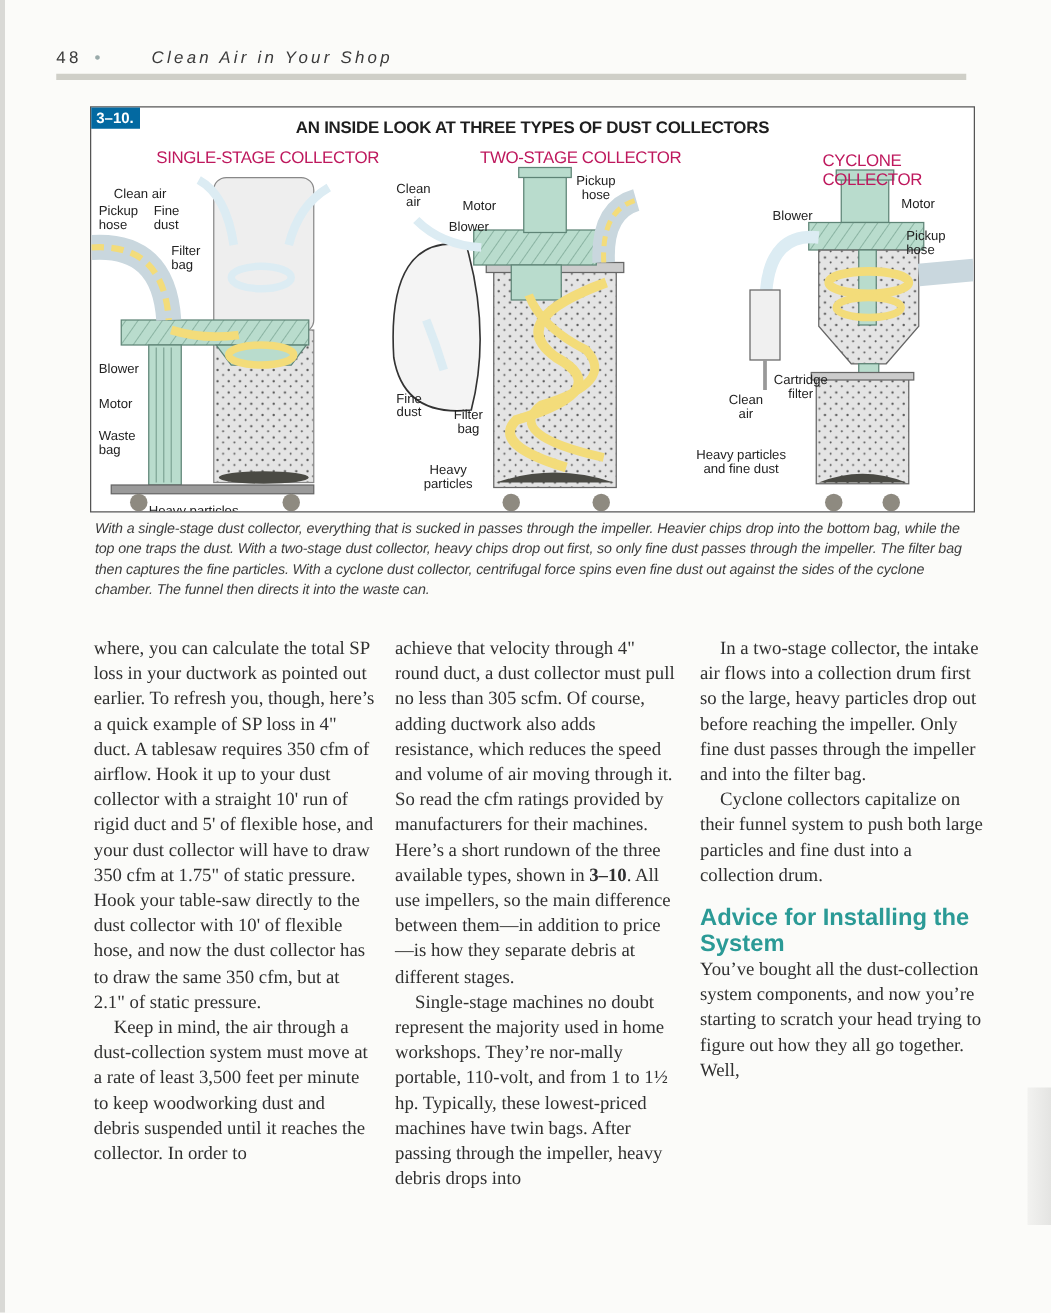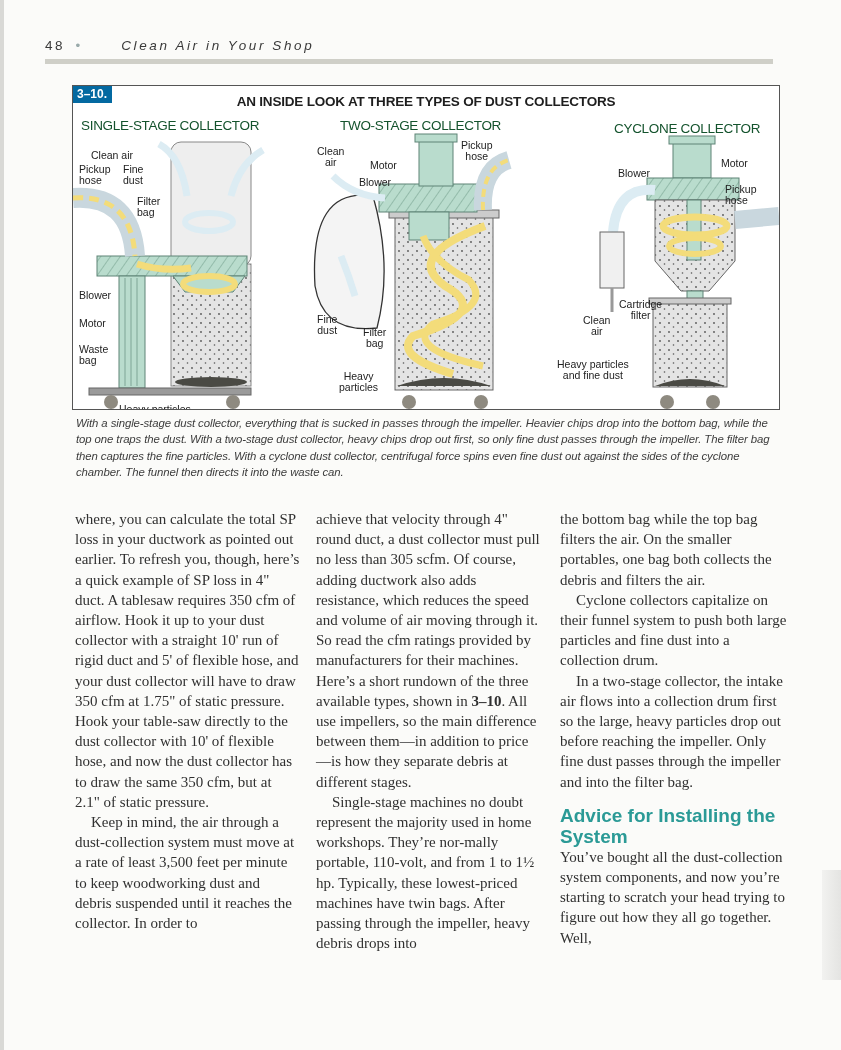--- a/index.html
+++ b/index.html
@@ -28,22 +28,23 @@
     position: absolute; left: -1px; top: -1px; padding: 2px 5px;
     background: #0369a1; color: #fff;
     font-family: "Liberation Sans", sans-serif; font-weight: bold; font-size: 12px;
   }
   .fig-title {
     position: absolute; left: 0; right: 0; top: 8px; text-align: center;
     font-family: "Liberation Sans", sans-serif; font-weight: bold; font-size: 13.5px;
     color: #1e1e1e; letter-spacing: -0.2px;
   }
   .panel-title {
-    position: absolute; font-family: "Liberation Sans", sans-serif; font-size: 13.5px; color: #14532d;
+    position: absolute; font-family: "Liberation Sans", sans-serif; font-size: 13.5px; color: #be185d;
     letter-spacing: -0.3px;
+    margin-left: 44px;
   }
   .diagram { position: absolute; top: 0; left: 0; }
   .lbl {
     position: absolute; font-family: "Liberation Sans", sans-serif; font-size: 10.5px;
     color: #222; line-height: 11px; text-align: left;
   }
   .lbl.c { text-align: center; }
 
   .caption {
     position: absolute; left: 76px; top: 415px; width: 706px;
@@ -215,20 +216,19 @@
   <p>where, you can calculate the total SP loss in your ductwork as pointed out earlier. To refresh you, though, here’s a quick example of SP loss in 4" duct. A tablesaw requires 350 cfm of airflow. Hook it up to your dust collector with a straight 10' run of rigid duct and 5' of flexible hose, and your dust collector will have to draw 350 cfm at 1.75" of static pressure. Hook your table-saw directly to the dust collector with 10' of flexible hose, and now the dust collector has to draw the same 350 cfm, but at 2.1" of static pressure.</p>
   <p class="indent">Keep in mind, the air through a dust-collection system must move at a rate of least 3,500 feet per minute to keep woodworking dust and debris suspended until it reaches the collector. In order to</p>
 </div>
 
 <div class="col col2">
   <p><span>achieve that velocity through 4" round duct, a dust collector must pull no less than 305 scfm. Of course, adding ductwork also adds resistance, which reduces the speed and volume of air moving through it. So read the cfm ratings provided by manufacturers for their machines. Here’s a short rundown of the three available types, shown in </span><span class="bold">3–10</span><span>. All use impellers, so the main difference between them—in addition to price—is how they separate debris at different stages.</span></p>
   <p class="indent">Single-stage machines no doubt represent the majority used in home workshops. They’re nor-mally portable, 110-volt, and from 1 to 1½ hp. Typically, these lowest-priced machines have twin bags. After passing through the impeller, heavy debris drops into</p>
 </div>
 
 <div class="col col3">
-  <p>the bottom bag while the top bag filters the air. On the smaller portables, one bag both collects the debris and filters the air.</p>
+  <p class="indent">In a two-stage collector, the intake air flows into a collection drum first so the large, heavy particles drop out before reaching the impeller. Only fine dust passes through the impeller and into the filter bag.</p>
   <p class="indent">Cyclone collectors capitalize on their funnel system to push both large particles and fine dust into a collection drum.</p>
-  <p class="indent">In a two-stage collector, the intake air flows into a collection drum first so the large, heavy particles drop out before reaching the impeller. Only fine dust passes through the impeller and into the filter bag.</p>
   <div class="section-head">Advice for Installing the System</div>
   <p>You’ve bought all the dust-collection system components, and now you’re starting to scratch your head trying to figure out how they all go together. Well,</p>
 </div>
 
 <div class="right-shadow"></div>
 
 </body></html>

